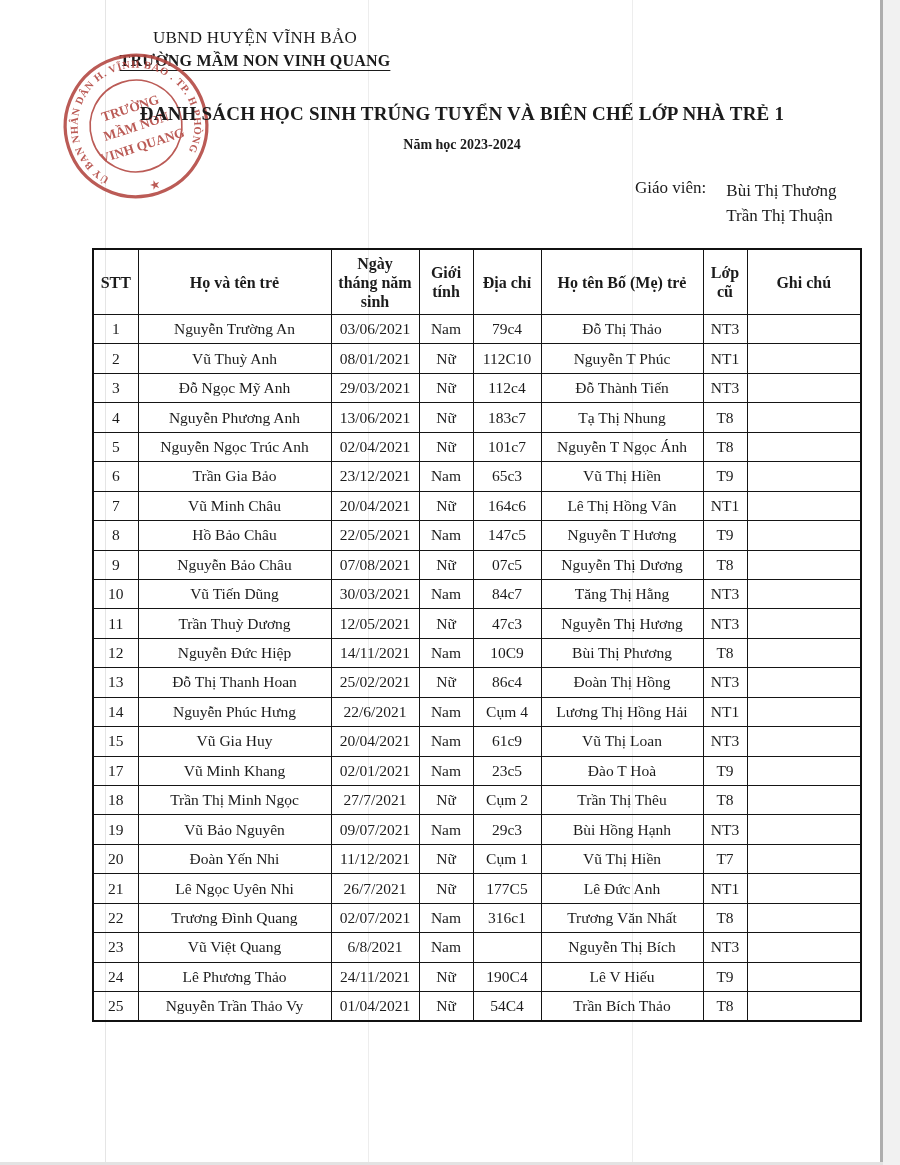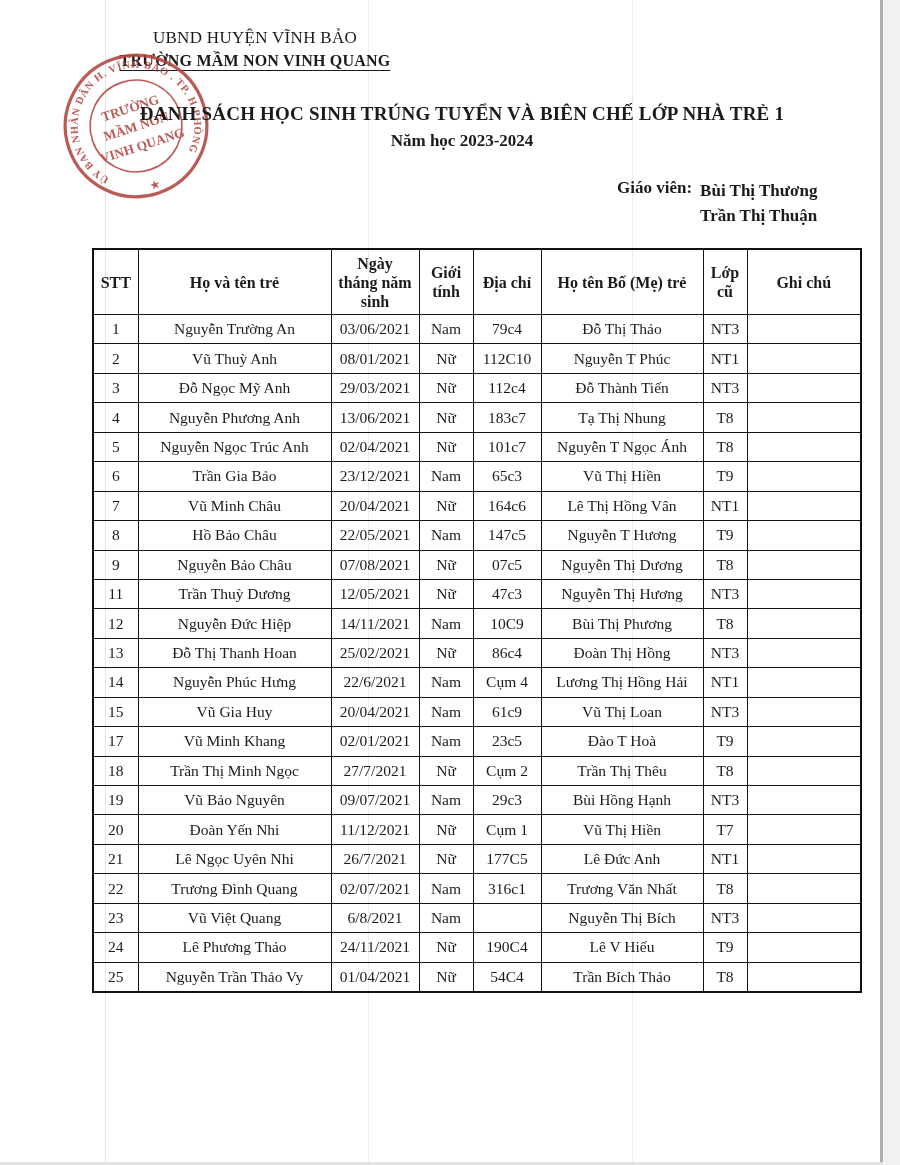--- a/index.html
+++ b/index.html
@@ -23,24 +23,24 @@
   .page-edge-bottom { position:absolute; left:0; right:17px; bottom:0; height:3px; background:#e3e3e3; }
 
   
   .org { position:absolute; left:105px; top:28px; width:300px; text-align:center; }
   .org-line1 { font-size:17px; letter-spacing:.3px; }
   .org-line2 { font-size:16px; font-weight:bold; text-decoration:underline; text-underline-offset:4px; margin-top:4px; letter-spacing:.2px; }
 
   
   .title-block { position:absolute; left:102px; top:103px; width:720px; text-align:center; }
   .doc-title { font-size:19px; font-weight:bold; letter-spacing:.2px; }
-  .doc-subtitle { font-size:17px; font-weight:bold; margin-top:6px; }
-
-  
-  .teachers { position:absolute; left:617px; top:178px; display:flex; gap:8px; font-size:17px; font-weight:bold; }
+  .doc-subtitle { font-size:14px; font-weight:bold; margin-top:12px; }
+
+  
+  .teachers { position:absolute; left:635px; top:178px; display:flex; gap:20px; font-size:17px; font-weight:normal; }
   .teacher-names { display:flex; flex-direction:column; line-height:25px;justify-content:space-between; }
 
   
   .stamp { position:absolute; left:50px; top:40px; width:172px; height:172px; opacity:.88; }
 
   
   table.roster { position:absolute; left:92px; top:248px; width:768px; border-collapse:collapse; table-layout:fixed; }
   table.roster th, table.roster td { border:1.6px solid #151515; overflow:hidden; }
   table.roster { border:2px solid #111; }
   table.roster th {
@@ -221,20 +221,30 @@
       <td class="c-stt">9</td>
       <td class="c-name">Nguyễn Bảo Châu</td>
       <td class="c-dob">07/08/2021</td>
       <td class="c-gender">Nữ</td>
       <td class="c-address">07c5</td>
       <td class="c-parent">Nguyễn Thị Dương</td>
       <td class="c-old">T8</td>
       <td class="c-note"></td>
     </tr>
 
+    <tr class="data-row">
+      <td class="c-stt">10</td>
+      <td class="c-name">Vũ Tiến Dũng</td>
+      <td class="c-dob">30/03/2021</td>
+      <td class="c-gender">Nam</td>
+      <td class="c-address">84c7</td>
+      <td class="c-parent">Tăng Thị Hằng</td>
+      <td class="c-old">NT3</td>
+      <td class="c-note"></td>
+    </tr>
 
     <tr class="data-row">
       <td class="c-stt">11</td>
       <td class="c-name">Trần Thuỳ Dương</td>
       <td class="c-dob">12/05/2021</td>
       <td class="c-gender">Nữ</td>
       <td class="c-address">47c3</td>
       <td class="c-parent">Nguyễn Thị Hương</td>
       <td class="c-old">NT3</td>
       <td class="c-note"></td>

